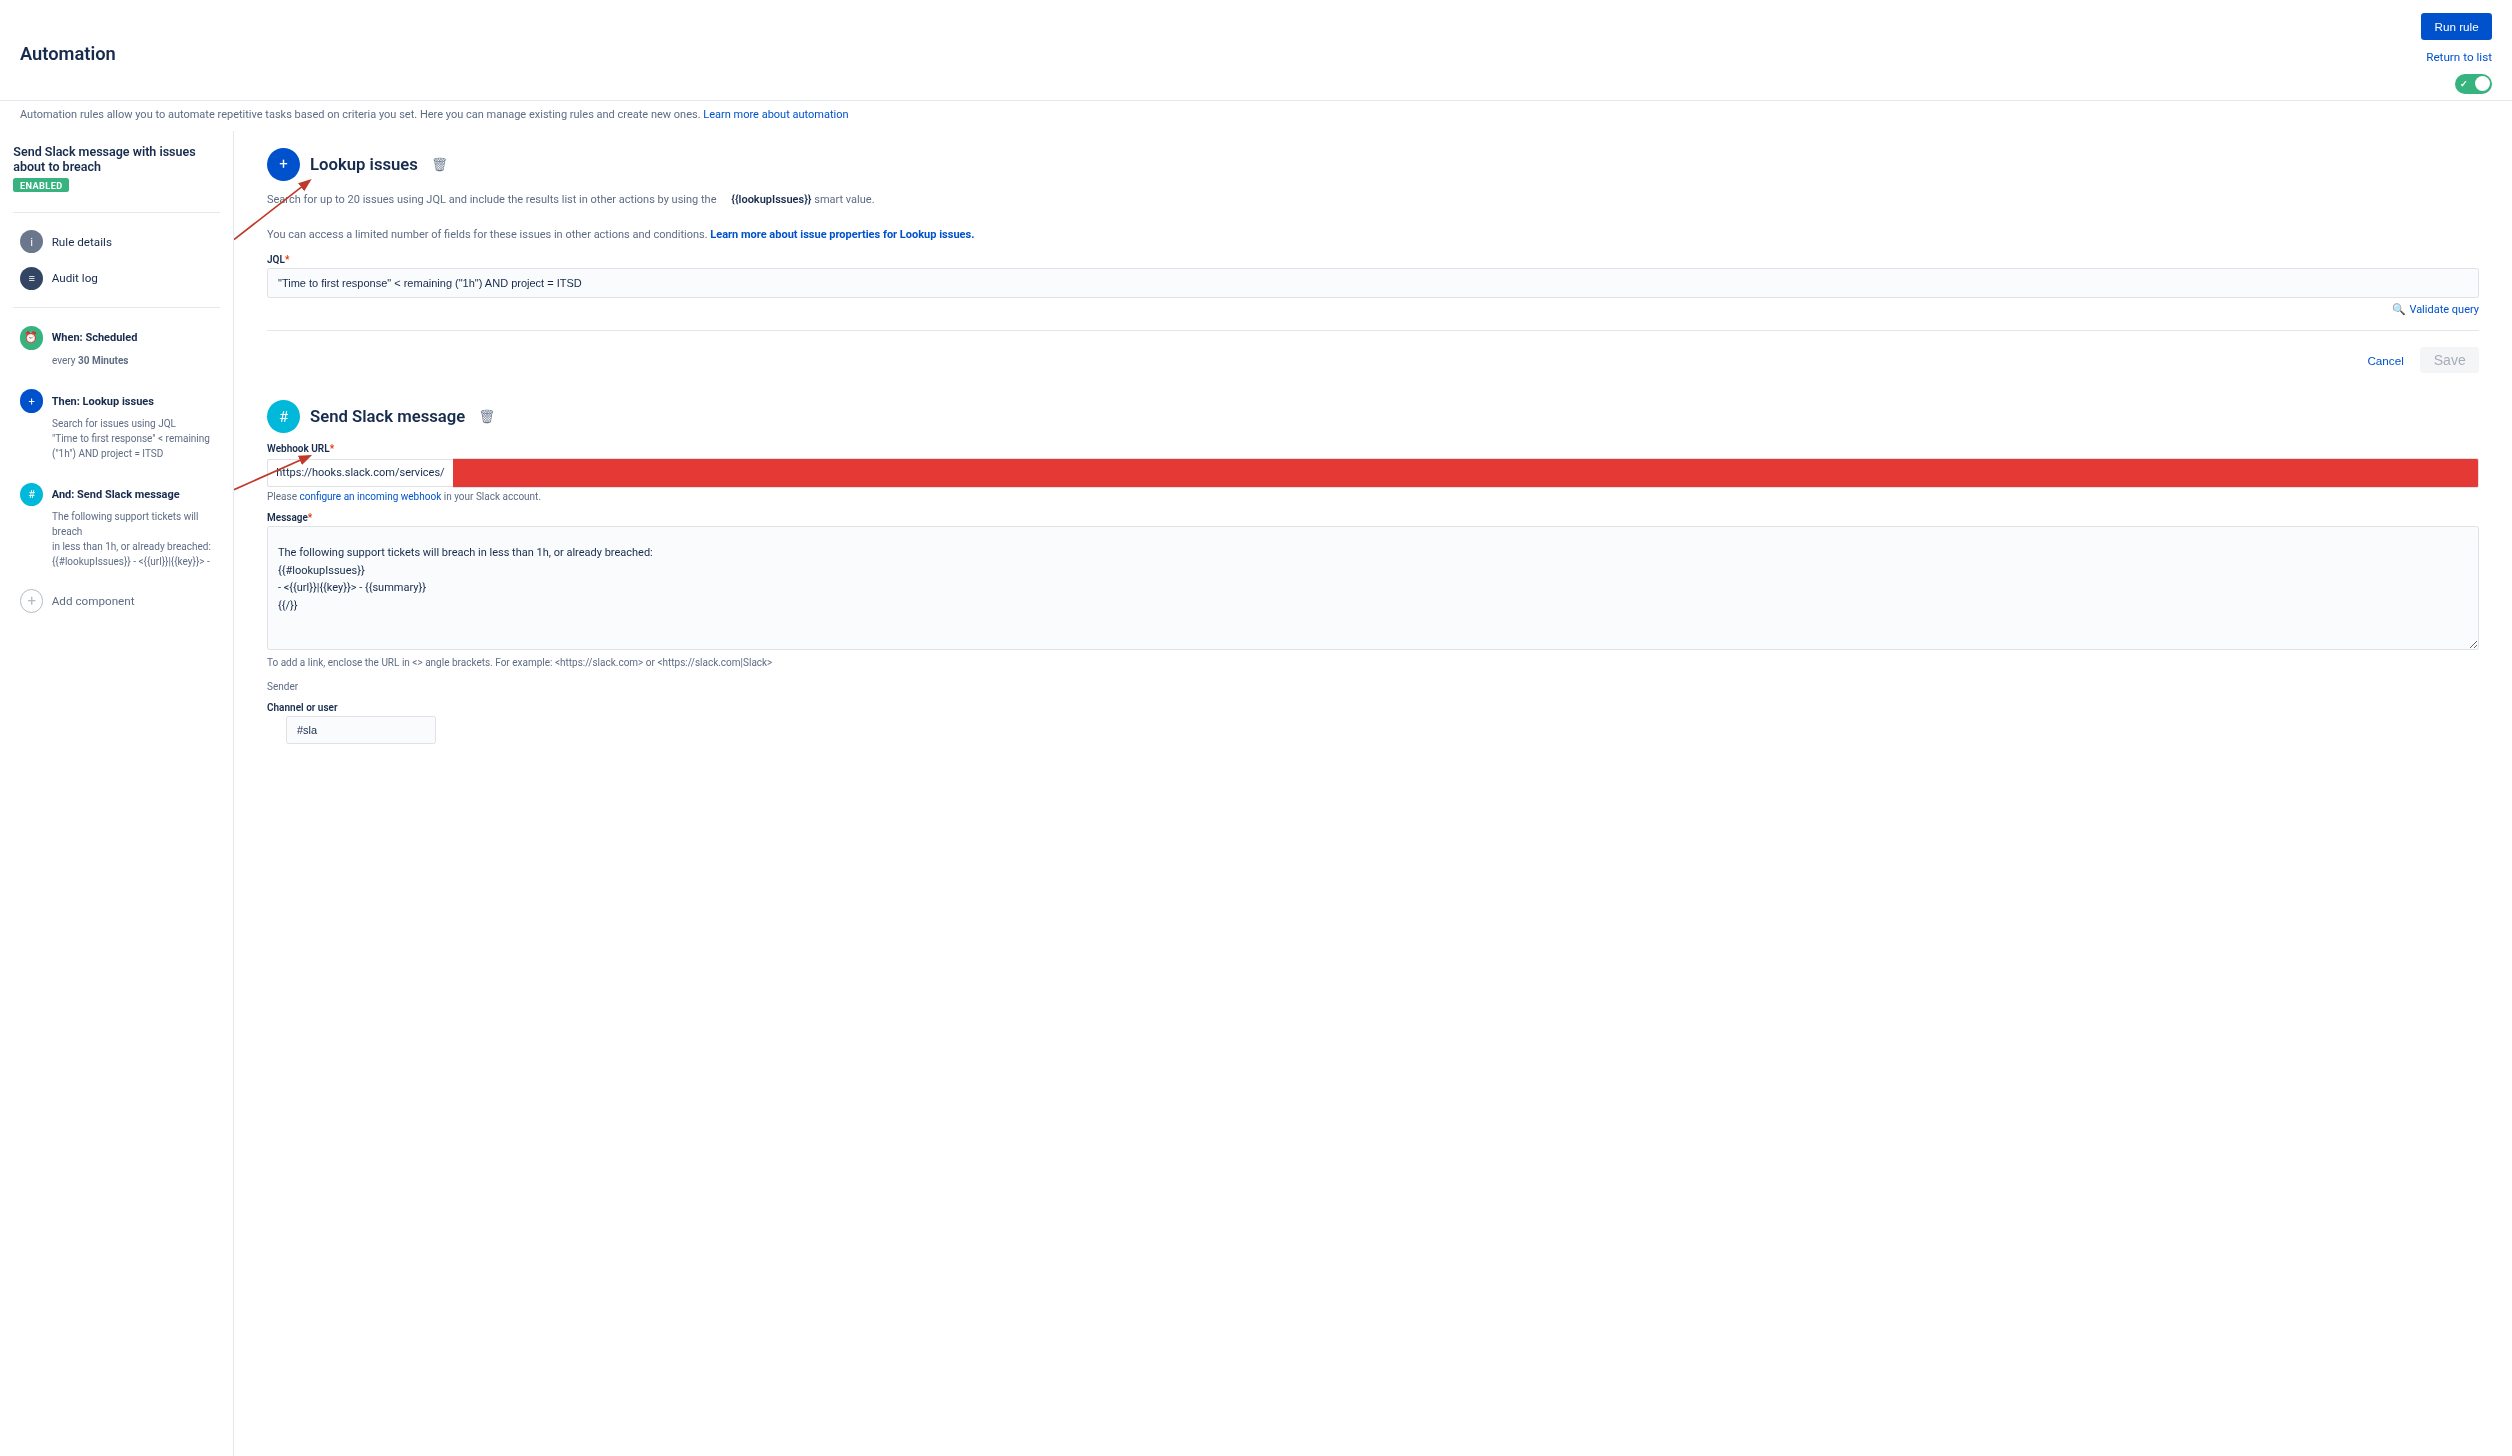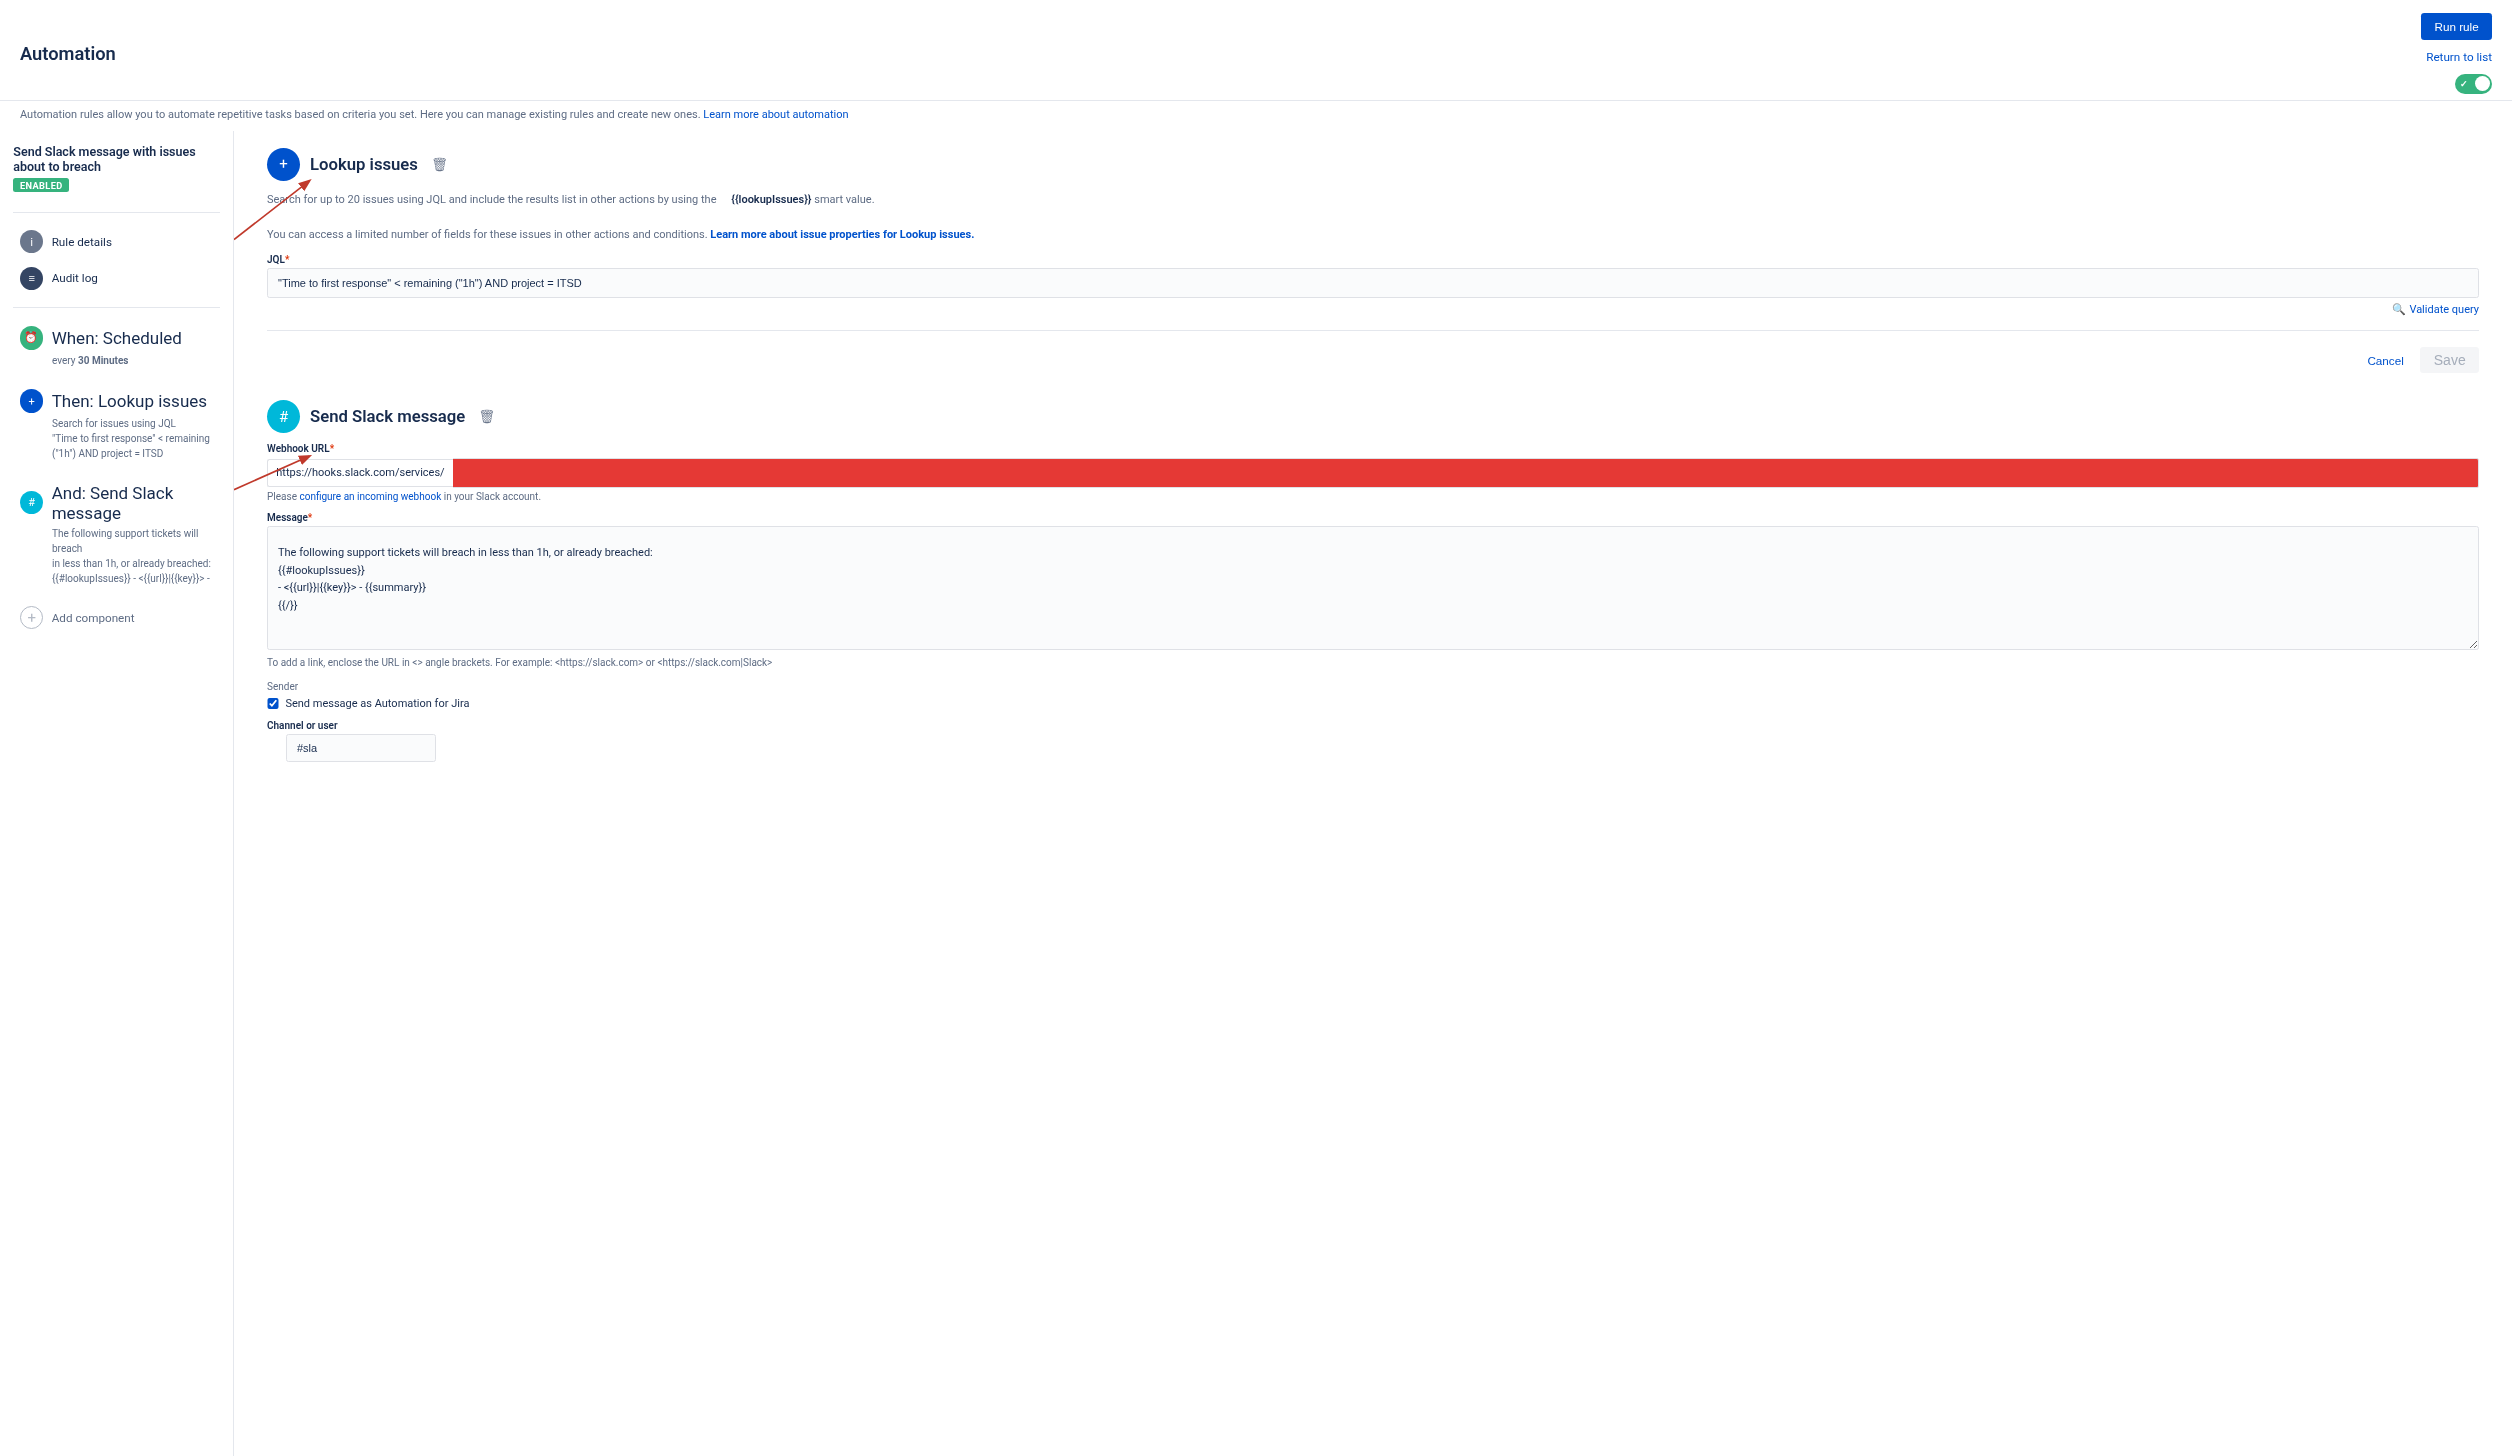--- a/index.html
+++ b/index.html
@@ -77,21 +77,21 @@
     .icon-dark { background: #344563; color: #fff; }
 
     .sidebar-step {
       padding: 8.3px 6.7px 8.3px 6.7px; margin: 5px 0;
       border-radius: 3.3px; cursor: pointer;
     }
     .sidebar-step-header {
       display: flex; align-items: center; gap: 8.3px; margin-bottom: 3.3px;
     }
     .sidebar-step-body { padding-left: 32px; font-size: 10px; color: #5e6c84; line-height: 1.5; }
-    .sidebar-step-title { font-size: 17px; font-weight: 400; color: #172b4d; }
+    .sidebar-step-title { font-size: 11px; font-weight: 700; color: #172b4d; }
 
     .icon-green { background: #36b37e; color: #fff; }
     .icon-blue { background: #0052cc; color: #fff; }
     .icon-teal { background: #00b8d9; color: #fff; }
 
     .add-component {
       display: flex; align-items: center; gap: 8.3px;
       padding: 6.7px 6.7px; cursor: pointer; color: #5e6c84; font-size: 11.7px;
       margin-top: 5px;
     }
@@ -374,24 +374,20 @@
         <span>Message</span><span class="required">*</span>
       </div>
       <textarea class="message-textarea" rows="5" style="">The following support tickets will breach in less than 1h, or already breached:
 {{#lookupIssues}}
 - &lt;{{url}}|{{key}}&gt; - {{summary}}
 {{/}}</textarea>
       <div class="hint-text">To add a link, enclose the URL in &lt;&gt; angle brackets. For example: &lt;https://slack.com&gt; or &lt;https://slack.com|Slack&gt;</div>
 
       <div class="sender-section">
         <div class="sender-label">Sender</div>
-        <div class="checkbox-row">
-          <input type="checkbox" checked="" style="">
-          <span>Send message as Automation for Jira</span>
-        </div>
       </div>
 
       <div class="field-label">
         <span>Channel or user</span>
       </div>
       <input class="channel-input" type="text" value="#sla" style="">
     </div>
 
   </div>
 </div>

